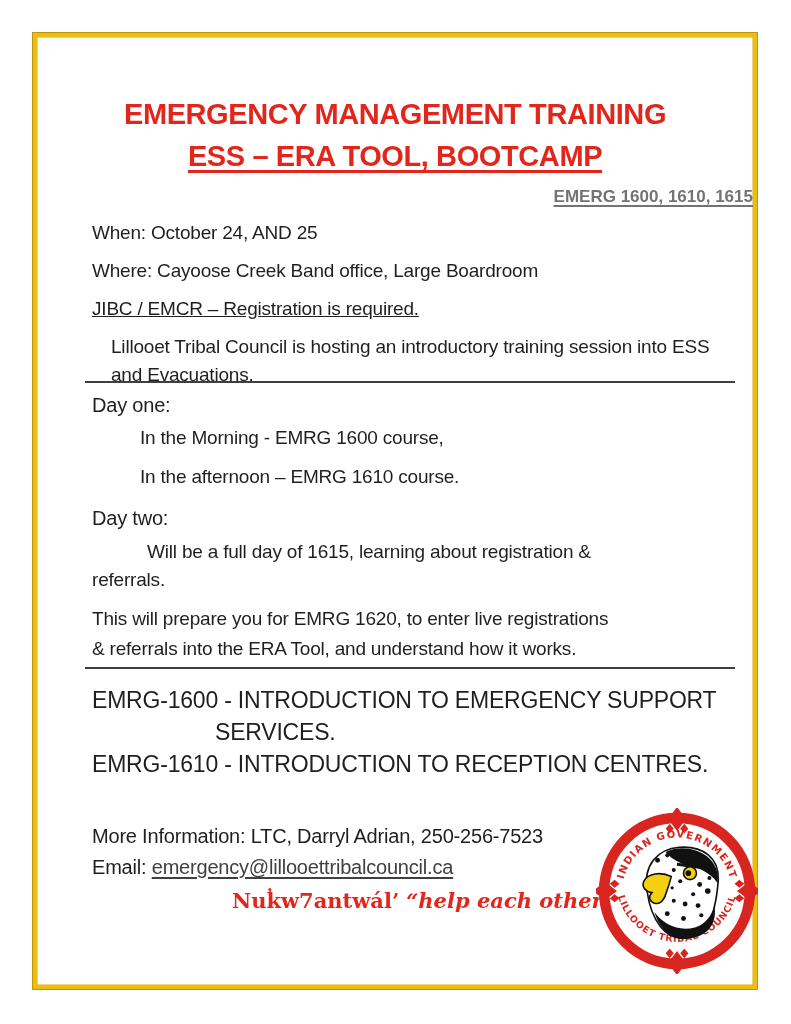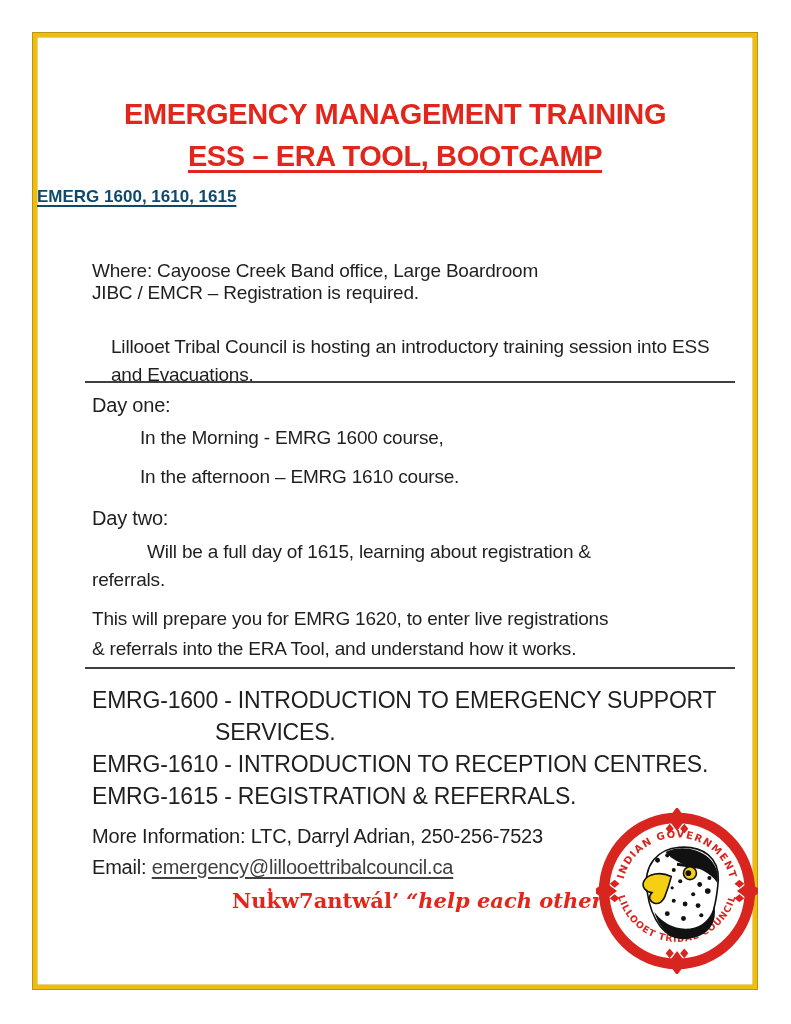--- a/index.html
+++ b/index.html
@@ -16,22 +16,22 @@
   .title{
     left:37px;top:98px;width:716px;text-align:center;
     font-size:29px;font-weight:700;color:#e2261b;letter-spacing:-0.4px;
   }
   .subtitle{
     left:37px;top:140px;width:716px;text-align:center;
     font-size:29px;font-weight:700;color:#e2261b;letter-spacing:-0.4px;
   }
   .subtitle span{text-decoration:underline;text-decoration-thickness:2.5px;text-underline-offset:4px;}
   .courses-heading{
-    left:37px;top:187px;width:716px;text-align:left;
-    font-size:17px;font-weight:700;color:#0c4a6e;
+    left:37px;top:187px;width:716px;text-align:right;
+    font-size:17px;font-weight:700;color:#737373;
   }
   .courses-heading span{text-decoration:underline;text-decoration-thickness:1.5px;text-underline-offset:3px;}
   .body-text{font-size:19px;letter-spacing:-0.2px;color:#1f1f1f;}
   .line{display:block;}
   .lh28 .line{line-height:28px;}
   .lh30 .line{line-height:30px;}
   .rule{position:absolute;height:2px;background:#3f3f3f;}
   .caps{font-size:23px;}
   .email-link{color:#404040;text-decoration:underline;text-underline-offset:3px;cursor:pointer;}
   .motto{left:232px;top:888px;font-family:"DejaVu Serif","Liberation Serif",serif;
@@ -49,22 +49,23 @@
   <div class="abs subtitle">
     <span>ESS – ERA TOOL, BOOTCAMP</span>
   </div>
 
   <div class="abs title">EMERGENCY MANAGEMENT TRAINING</div>
 
   <div class="abs courses-heading">
     <span>EMERG 1600, 1610, 1615</span>
   </div>
 
+  <div class="abs body-text" style="left:92px;top:222px;">When: October 24, AND 25</div>
   <div class="abs body-text" style="left:92px;top:260px;">Where: Cayoose Creek Band office, Large Boardroom</div>
-  <div class="abs body-text" style="left:92px;top:282px;">JIBC / EMCR – Registration is required.</div>
+  <div class="abs body-text" style="left:92px;top:298px;text-decoration:underline;">JIBC / EMCR – Registration is required.</div>
 
   <div class="abs body-text lh28" style="left:92px;top:333px;margin-left:19px;">
     <span class="line">Lillooet Tribal Council is hosting an introductory training session into ESS</span>
     <span class="line">and Evacuations.</span>
   </div>
 
   <div class="rule" style="left:85px;top:381px;width:650px;"></div>
 
   <div class="abs body-text" style="left:92px;top:394px;font-size:20px;">Day one:</div>
   <div class="abs body-text" style="left:140px;top:427px;">In the Morning - EMRG 1600 course,</div>
@@ -77,21 +78,20 @@
   <div class="abs body-text lh30" style="left:92px;top:604px;">
     <span class="line">This will prepare you for EMRG 1620, to enter live registrations</span>
     <span class="line">&amp; referrals into the ERA Tool, and understand how it works.</span>
   </div>
 
   <div class="rule" style="left:85px;top:667px;width:650px;"></div>
 
   <div class="abs body-text caps" style="left:92px;top:687px;">EMRG-1600 - INTRODUCTION TO EMERGENCY SUPPORT</div>
   <div class="abs body-text caps" style="left:215px;top:719px;">SERVICES.</div>
   <div class="abs body-text caps" style="left:92px;top:751px;">EMRG-1610 - INTRODUCTION TO RECEPTION CENTRES.</div>
-  <div class="abs body-text caps" style="left:92px;top:783px;">EMRG-1615 - REGISTRATION &amp; REFERRALS.</div>
 
   <div class="abs body-text" style="left:92px;top:825px;font-size:20px;">More Information: LTC, Darryl Adrian, 250-256-7523</div>
 
   <div class="abs body-text" style="left:92px;top:856px;font-size:20px;">
     <span>Email: </span><a class="email-link">emergency@lillooettribalcouncil.ca</a>
   </div>
 
   <div class="abs motto">
     <span>Nuk̓w7antwál’</span><span class="phrase">“help each other”</span>
   </div>

